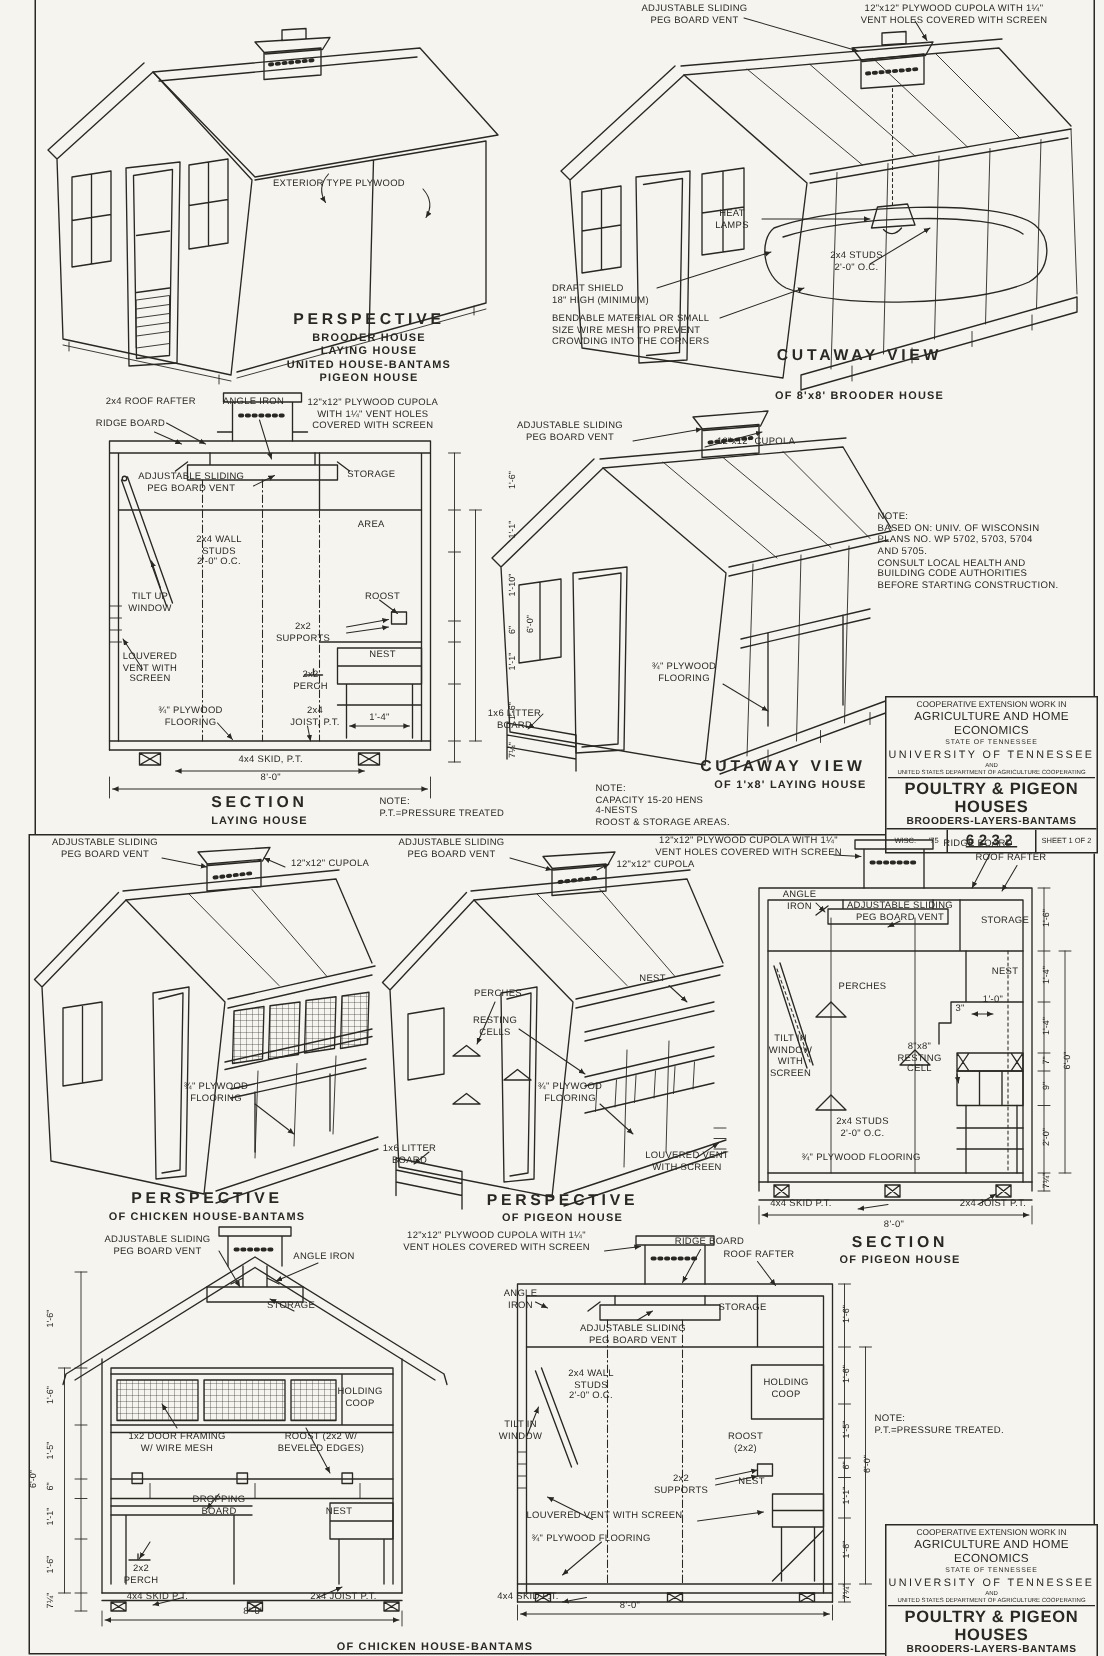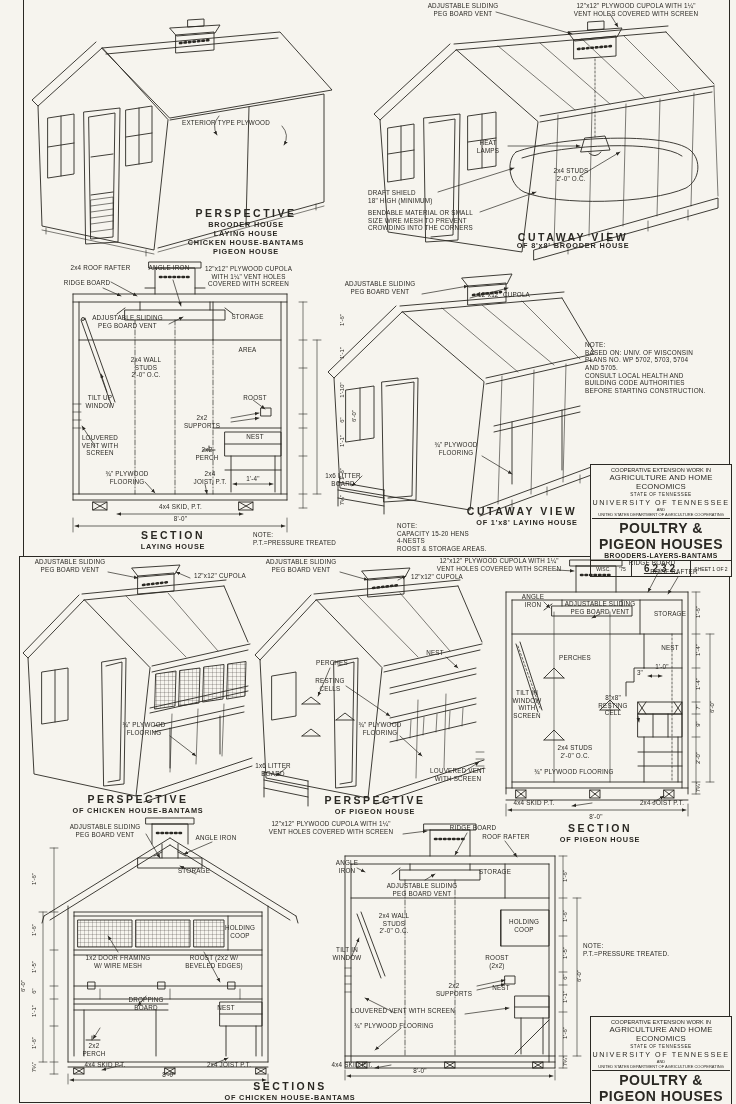--- a/index.html
+++ b/index.html
@@ -28,21 +28,21 @@
   .tb{position:absolute;width:140px;border:1.7px solid #2a2823;background:#f6f4ee;}
   .tb div{overflow:hidden;}
   .tb .r1{padding:2px 1px 0 1px;text-align:center;}
   .tb .c1{font-size:5.6px;display:block;}
   .tb .c2{font-size:7.8px;font-weight:normal;display:block;letter-spacing:.2px;}
   .tb .c3{font-size:4.6px;display:block;margin-top:1px;letter-spacing:.6px;}
   .tb .c4{font-size:7.2px;display:block;margin-top:1px;letter-spacing:1.6px;font-weight:normal;}
   .tb .c5{font-size:4px;display:block;}
   .tb .c6{font-size:4px;display:block;border-bottom:1.2px solid #2a2823;padding-bottom:1px;}
   .tb .r2{border-bottom:1.2px solid #2a2823;text-align:center;padding:1px 0;}
-  .tb .c7{font-size:14px;font-weight:bold;display:block;letter-spacing:.5px;}
+  .tb .c7{font-size:11px;font-weight:bold;display:block;letter-spacing:.5px;}
   .tb .c8{font-size:6.8px;font-weight:bold;display:block;letter-spacing:.4px;}
   .tb .r3{display:flex;align-items:stretch;height:15px;}
   .tb .f1{width:38px;border-right:1.2px solid #2a2823;font-size:5px;display:flex;align-items:center;justify-content:space-around;padding:0 1px;}
   .tb .f2{flex:1;border-right:1.2px solid #2a2823;font-size:10px;font-weight:bold;letter-spacing:3px;display:flex;align-items:center;justify-content:center;text-decoration:underline;}
   .tb .f3{width:40px;font-size:5px;display:flex;align-items:center;justify-content:center;}
 </style>
 </head>
 <body>
 
 <div class="page">
@@ -74,21 +74,21 @@
     <path class="s" d="M22 114 L48 110 L48 170 L22 174 Z M35 112 L35 172 M22 143 L48 139"></path>
     <path class="s" d="M100 106 L126 102 L126 158 L100 162 Z M113 104 L113 160 M100 133 L126 129"></path>
     <path class="s thin" d="M16 226 L128 250 M132 248 L298 202 M20 224 v6 M120 246 v6 M290 200 v6"></path>
     <path class="s lead" d="M193 112 q-8 9 -2 19"></path>
     <path class="s lead" d="M256 122 q8 9 2 19"></path>
   </svg>
   <span class="l" style="left:140px;top:115px;width:120px;">EXTERIOR TYPE PLYWOOD</span>
   <span class="t1" style="left:150px;top:203px;width:140px;">PERSPECTIVE</span>
   <span class="t2" style="left:140px;top:216px;width:160px;">BROODER HOUSE
 LAYING HOUSE
-CHICKEN HOUSE-BANTAMS
+UNITED HOUSE-BANTAMS
 PIGEON HOUSE</span>
 </div>
 
 <div class="p" style="left:368px;top:0;width:366px;height:258px;">
   <svg width="366" height="258">
     <path class="s" d="M88 50 L12 120 L20 232 L154 252 L170 122 Z M12 120 L6 114 L82 44"></path>
     <path class="s" d="M88 50 L298 32 M86 44 L300 26 M298 32 L346 84"></path>
     <path class="s" d="M172 116 L346 86 M172 122 L344 92"></path>
     <path class="s thin" d="M130 46 L207 110 M172 43 L242 104 M214 39 L277 98 M256 36 L312 92"></path>
     <path class="s thin" d="M190 115 L186 246 M224 109 L221 236 M258 104 L255 226 M292 99 L289 216 M326 93 L323 206 M346 86 L350 196"></path>
@@ -116,21 +116,21 @@
   <span class="l" style="left:100px;top:139px;width:40px;">HEAT
 LAMPS</span>
   <span class="l" style="left:178px;top:167px;width:50px;">2x4 STUDS
 2'-0" O.C.</span>
   <span class="l la" style="left:0px;top:189px;width:78px;">DRAFT SHIELD
 18" HIGH (MINIMUM)</span>
   <span class="l la" style="left:0px;top:209px;width:112px;">BENDABLE MATERIAL OR SMALL
 SIZE WIRE MESH TO PREVENT
 CROWDING INTO THE CORNERS</span>
   <span class="t1" style="left:140px;top:231px;width:130px;">CUTAWAY VIEW</span>
-  <span class="t2" style="left:135px;top:241px;width:140px;">OF 8'x8' BROODER HOUSE</span>
+  <span class="t2" style="left:135px;top:259px;width:140px;">OF 8'x8' BROODER HOUSE</span>
 </div>
 
 <div class="p" style="left:55px;top:256px;width:300px;height:300px;">
   <svg width="300" height="300">
     <path class="s" d="M18 38 H232 M18 46 H232 M18 38 V244 M24 46 V238 M232 38 V244 M226 46 V238"></path>
     <path class="s" d="M100 12 h40 v26 M100 38 V12 M94 6 h52 v6 h-52 Z M90 32 h10 M140 32 h10"></path>
     <path class="s dots" d="M105 21 h30"></path>
     <path class="s" d="M70 54 h100 v10 h-100 Z M85 46 v8 M155 46 v8 M70 52 l-8 6 M170 52 l8 6"></path>
     <path class="s" d="M24 84 H226 M158 46 V84"></path>
     <path class="s dash" d="M158 84 V238 M80 64 V238 M120 64 V238"></path>
@@ -537,21 +537,20 @@
   <span class="d" style="left:260px;top:136px;">1'-5"</span>
   <span class="d" style="left:260px;top:160px;">6"</span>
   <span class="d" style="left:260px;top:180px;">1'-1"</span>
   <span class="d" style="left:260px;top:216px;">1'-6"</span>
   <span class="d" style="left:260px;top:244px;">7¼"</span>
   <span class="d" style="left:274px;top:159px;">6'-0"</span>
 </div>
 
 <span class="l la" style="left:583px;top:942px;width:110px;font-size:6.4px;">NOTE:
 P.T.=PRESSURE TREATED.</span>
-<span class="t1" style="left:150px;top:1080px;width:280px;">SECTIONS</span>
 <span class="t2" style="left:150px;top:1093px;width:280px;">OF CHICKEN HOUSE-BANTAMS</span>
 
 <div class="tb" style="left:590px;top:1016px;">
   <div class="r1">
     <span class="c1">COOPERATIVE EXTENSION WORK IN</span>
     <span class="c2">AGRICULTURE AND HOME ECONOMICS</span>
     <span class="c3">STATE OF TENNESSEE</span>
     <span class="c4">UNIVERSITY OF TENNESSEE</span>
     <span class="c5">AND</span>
     <span class="c6">UNITED STATES DEPARTMENT OF AGRICULTURE COOPERATING</span>

